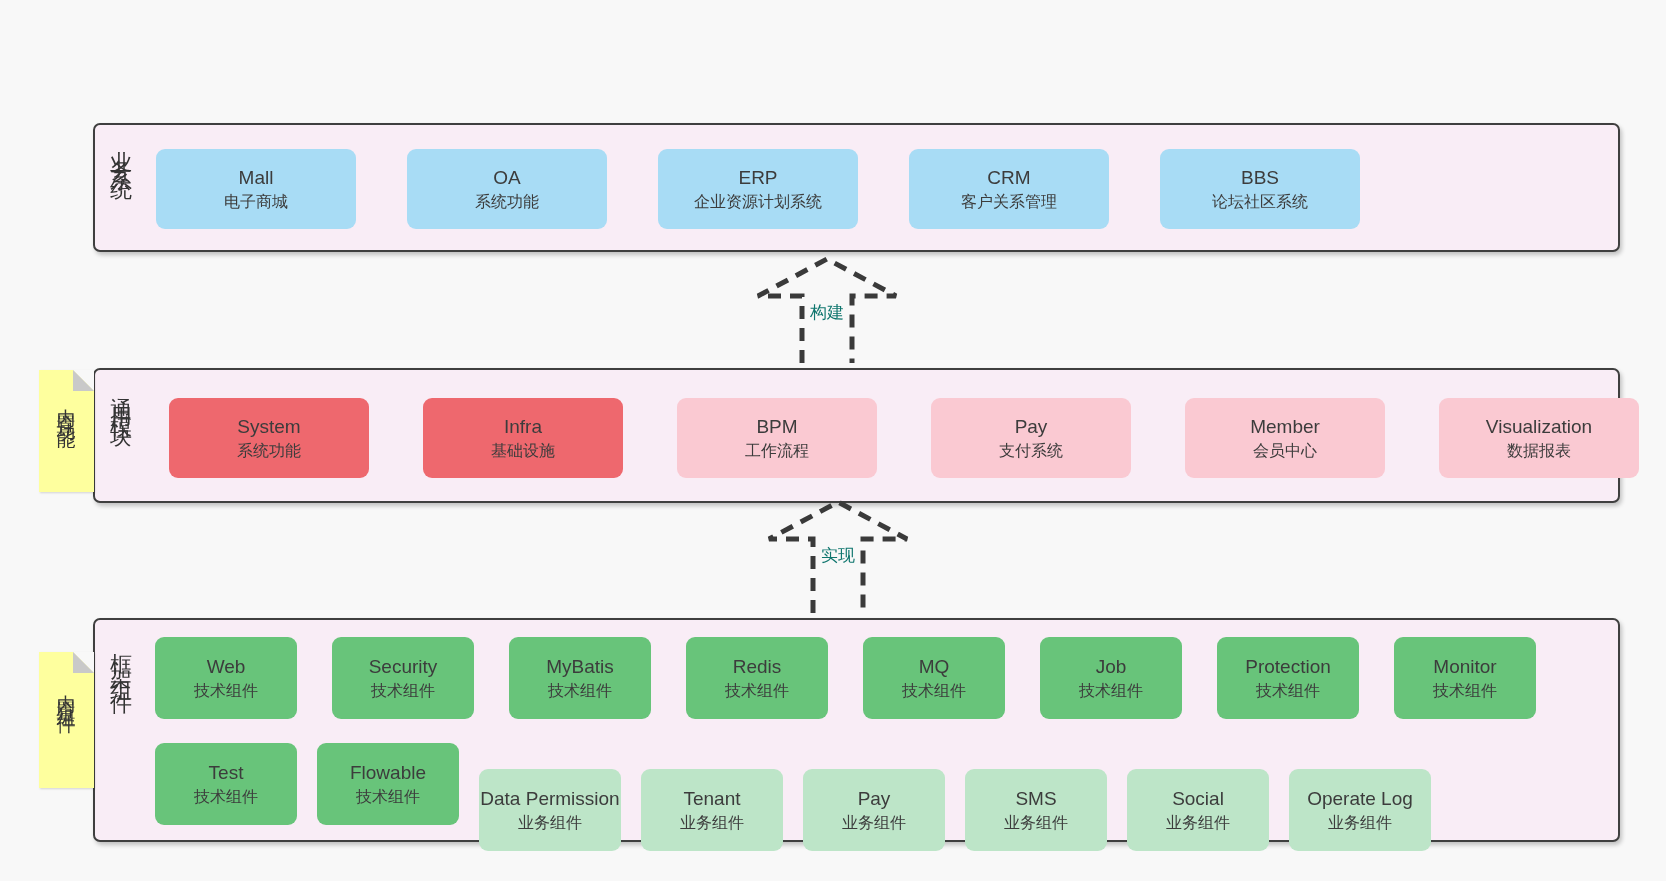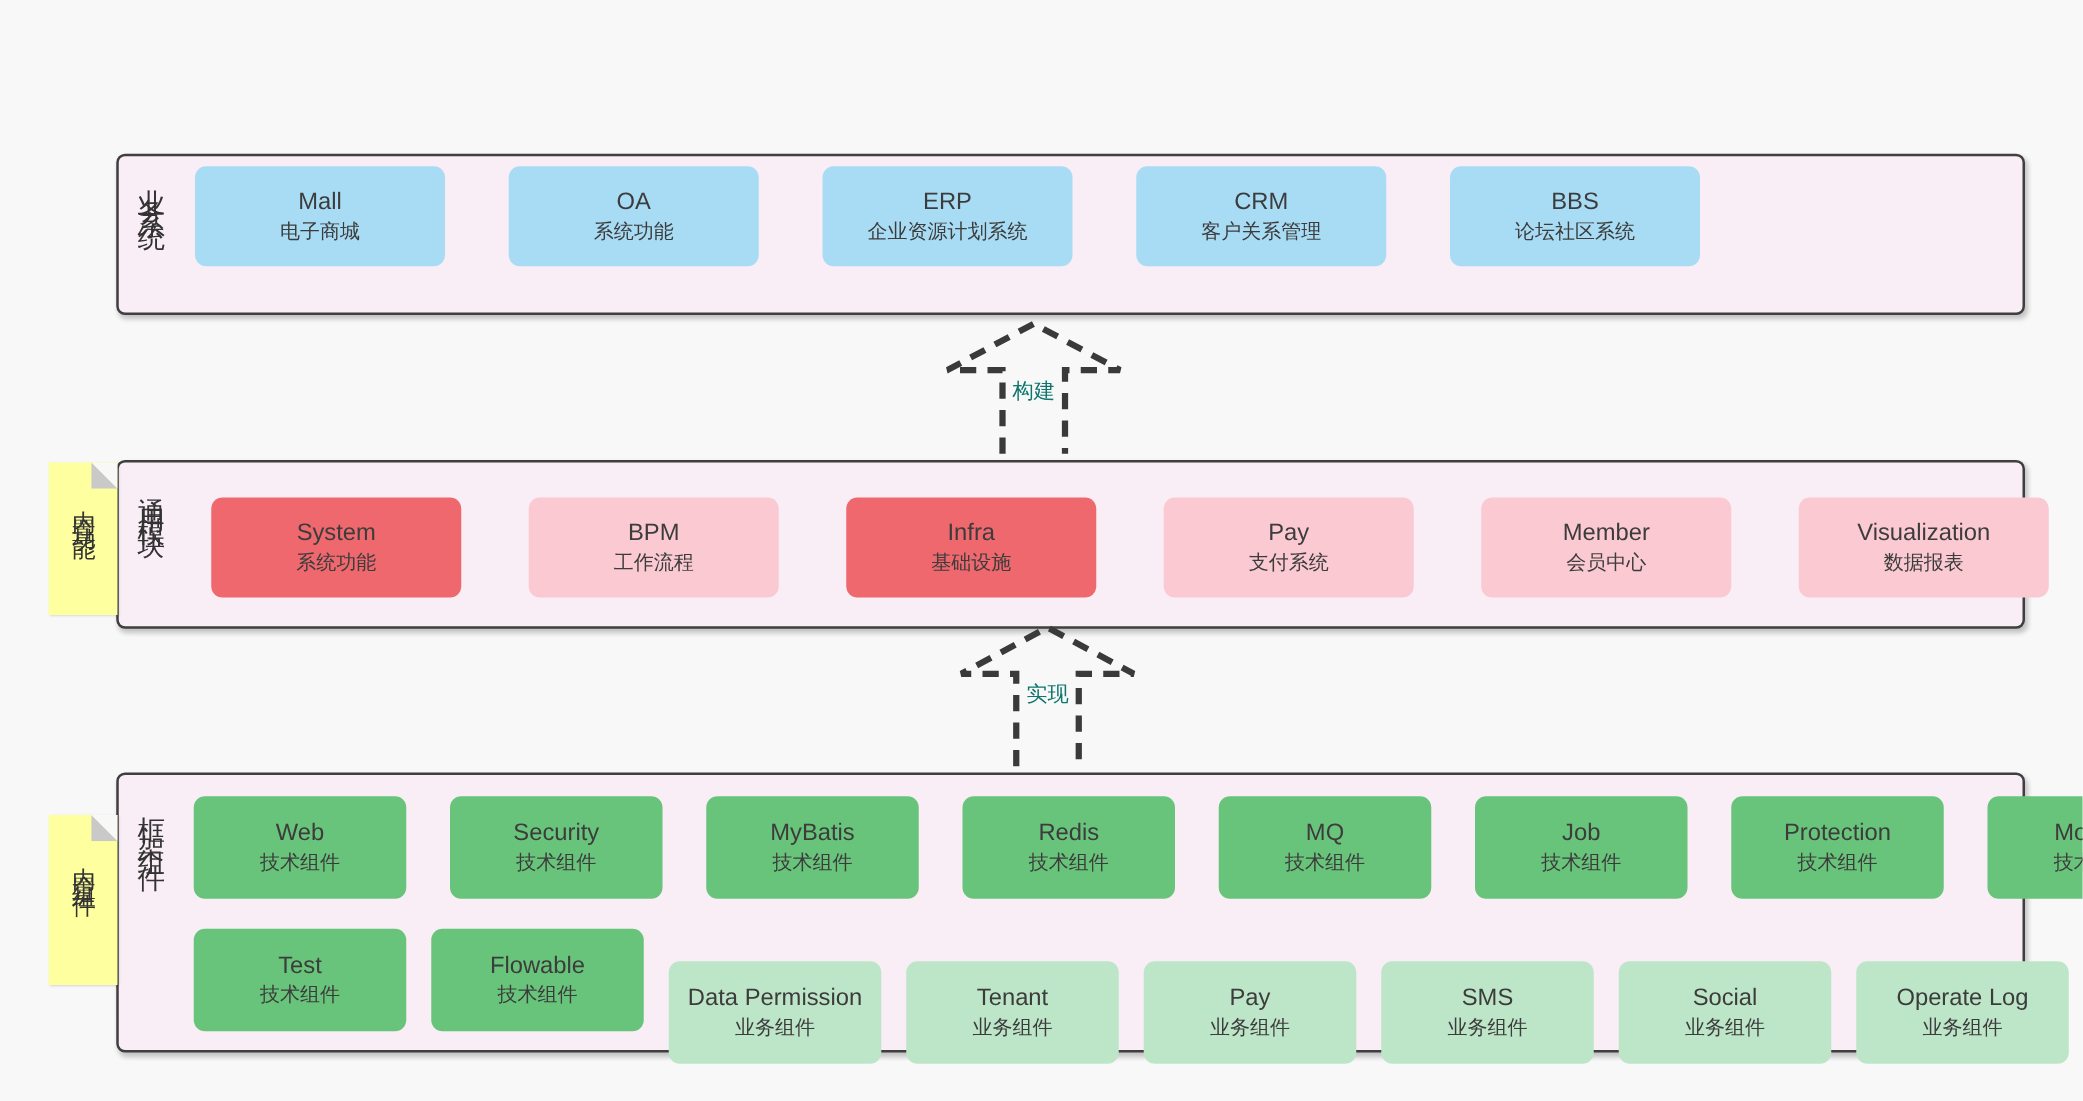--- a/index.html
+++ b/index.html
@@ -13,29 +13,29 @@
   .panel-modules{top:368px;height:131px;}
   .panel-components{top:618px;height:220px;}
 
   .vlabel{position:absolute;left:15px;writing-mode:vertical-rl;text-orientation:upright;
           font-size:22px;color:#333;line-height:1;}
   .panel-business .vlabel{top:8px;letter-spacing:9px;}
   .panel-modules .vlabel{top:10px;letter-spacing:9px;}
   .panel-components .vlabel{top:16px;letter-spacing:13px;}
 
   .cards{position:absolute;display:flex;}
-  .panel-business .cards{left:61px;top:8px;gap:51px;}
+  .panel-business .cards{left:61px;top:24px;gap:51px;}
   .panel-modules .cards{left:74px;top:28px;gap:54px;align-items:flex-end;}
   .panel-components .cards.row-1{left:60px;top:17px;gap:35px;}
   .panel-components .cards.row-2{left:60px;top:123px;gap:20px;}
 
   .card{display:flex;flex-direction:column;align-items:center;justify-content:center;
         border-radius:9px;color:#3c3c3c;text-align:center;}
   .panel-business .card,.panel-modules .card{width:200px;height:80px;}
-  .panel-components .card{width:170px;height:82px;}
+  .panel-components .card{width:142px;height:82px;}
   .card .en{font-size:19px;line-height:24px;}
   .card .zh{font-size:16px;line-height:23px;}
   .c-blue{background:#a8dcf5;}
   .c-red{background:#ee686e;}
   .c-pink{background:#fac9d2;}
   .c-green{background:#68c47a;}
   .c-greenlight{background:#bde5c8;margin-top:26px;}
 
   .note{position:absolute;left:39px;width:55px;background:#feff9e;z-index:3;
         box-shadow:1px 1px 2px rgba(0,0,0,.15);}
@@ -93,27 +93,27 @@
     <div class="alabel">构建</div>
   </div>
 
   <div class="panel panel-modules">
     <div class="vlabel">通用模块</div>
     <div class="cards">
       <div class="card c-red">
         <div class="en">System</div>
         <div class="zh">系统功能</div>
       </div>
-      <div class="card c-pink">
-        <div class="en">BPM</div>
-        <div class="zh">工作流程</div>
-      </div>
       <div class="card c-red">
         <div class="en">Infra</div>
         <div class="zh">基础设施</div>
+      </div>
+      <div class="card c-pink">
+        <div class="en">BPM</div>
+        <div class="zh">工作流程</div>
       </div>
       <div class="card c-pink">
         <div class="en">Pay</div>
         <div class="zh">支付系统</div>
       </div>
       <div class="card c-pink">
         <div class="en">Member</div>
         <div class="zh">会员中心</div>
       </div>
       <div class="card c-pink">

